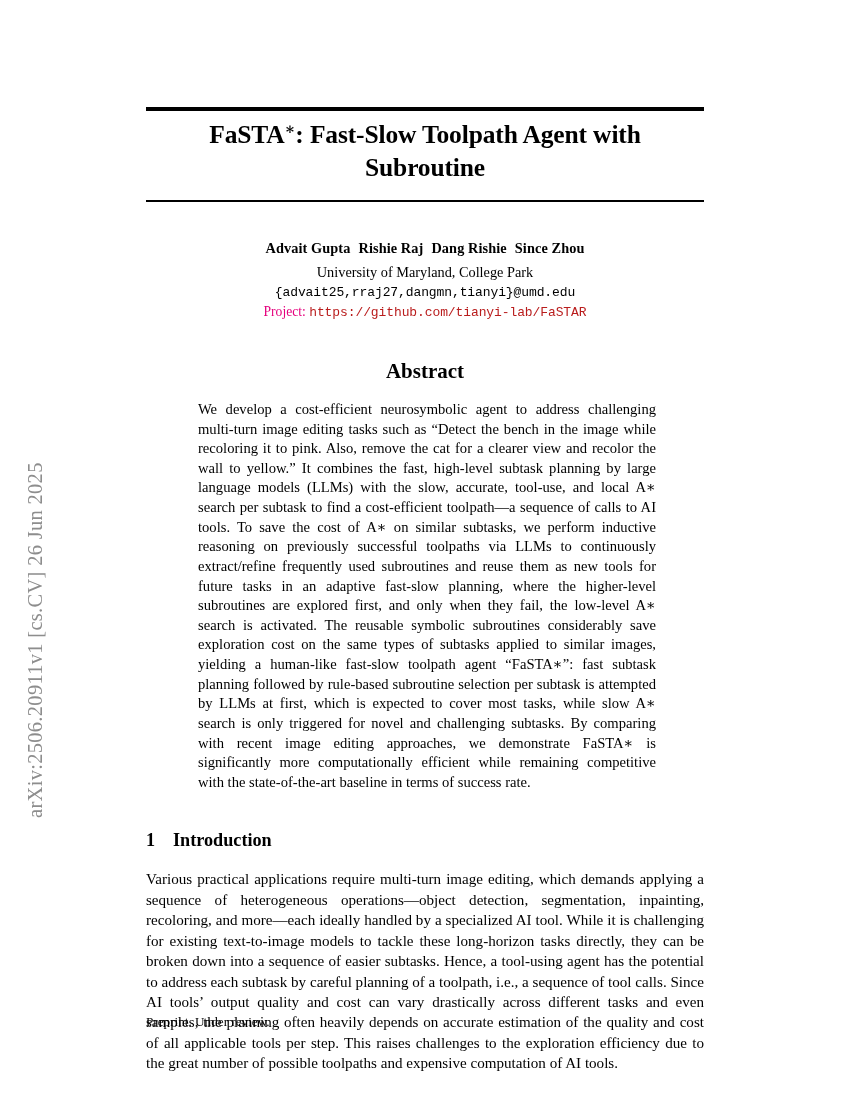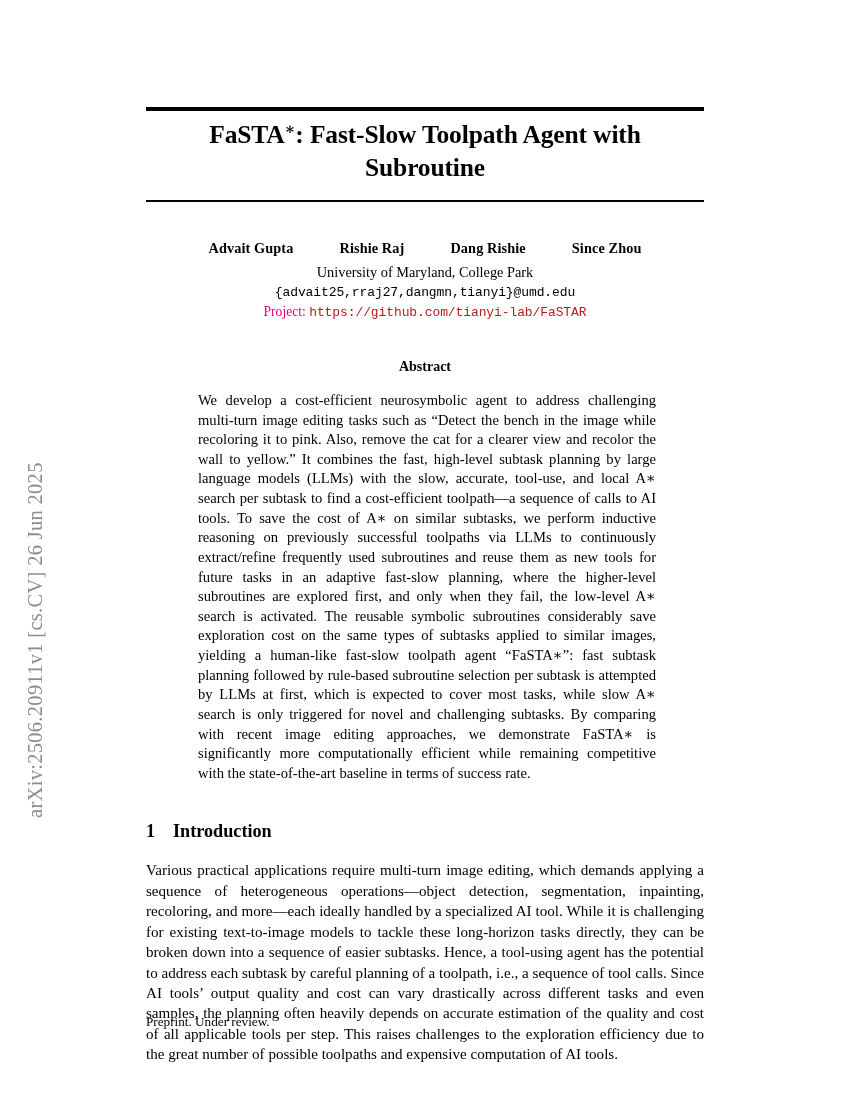--- a/index.html
+++ b/index.html
@@ -89,21 +89,21 @@
     text-align: center;
     padding-top: 38px;
   }
   .author-row {
     font-weight: bold;
     font-size: 14.3px;
     letter-spacing: 0.1px;
   }
   .author-row .author {
     display: inline-block;
-    margin: 0 23px;
+    margin: 0 4px;
   }
   .affiliation {
     font-size: 14.3px;
     margin-top: 7px;
   }
   .email-line {
     font-family: "Liberation Mono", "DejaVu Sans Mono", monospace;
     font-size: 13.0px;
     margin-top: 4px;
     letter-spacing: -0.1px;
@@ -121,21 +121,21 @@
     color: #b91c1c;
     letter-spacing: -0.1px;
     text-decoration: none;
     margin-top: 32px;
   }
 
   
   .abstract-heading {
     text-align: center;
     font-weight: bold;
-    font-size: 14px;
+    font-size: 21px;
     margin-top: 39px;
   }
   .abstract-body {
     margin: 16px 48px 0 52px;
     font-size: 14.6px;
     line-height: 1.345;
     text-align: justify;
     text-justify: inter-word;
     hyphens: none;
   }

